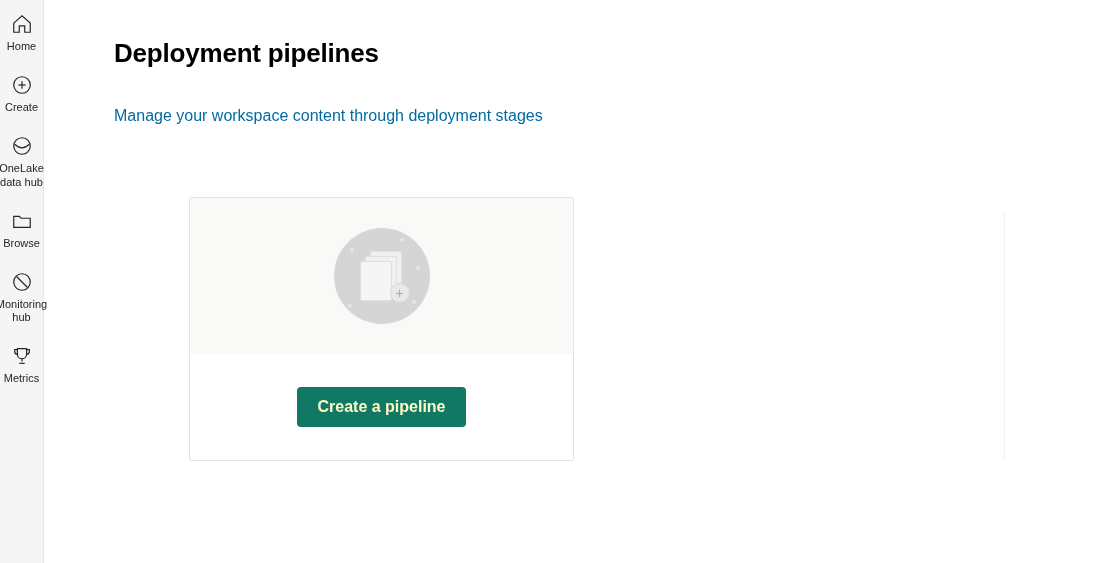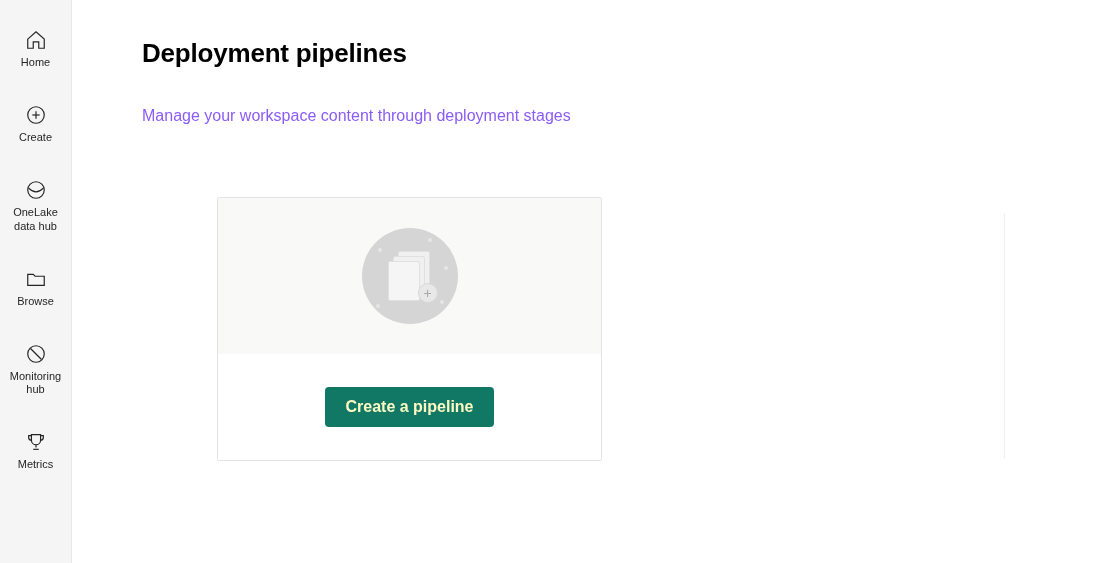--- a/index.html
+++ b/index.html
@@ -10,28 +10,28 @@
     body {
       font-family: "Segoe UI", -apple-system, BlinkMacSystemFont, sans-serif;
       background: #ffffff;
       color: #252525;
       width: 1109px;
       height: 563px;
       overflow: hidden;
       display: flex;
     }
     .sidebar {
-      width: 72px;
+      width: 44px;
       background: #f5f5f5;
       border-right: 1px solid #e8e8e8;
       display: flex;
       flex-direction: column;
       align-items: center;
-      padding-top: 22px;
-      gap: 18px;
+      padding-top: 6px;
+      gap: 4px;
     }
     .sidebar-item {
       width: 60px;
       display: flex;
       flex-direction: column;
       align-items: center;
       justify-content: center;
       padding: 6px 0 10px 0;
       cursor: pointer;
       text-align: center;
@@ -63,21 +63,21 @@
       position: relative;
     }
     .page-title {
       font-size: 26px;
       font-weight: 700;
       color: #000000;
       letter-spacing: -0.2px;
     }
     .page-subtitle {
       font-size: 16px;
-      color: #8b5cf6;
+      color: #0369a1;
       margin-top: 38px;
     }
     .card {
       margin-top: 72px;
       margin-left: 75px;
       width: 385px;
       height: 264px;
       border: 1px solid #e3e3e3;
       border-radius: 2px;
       display: flex;

